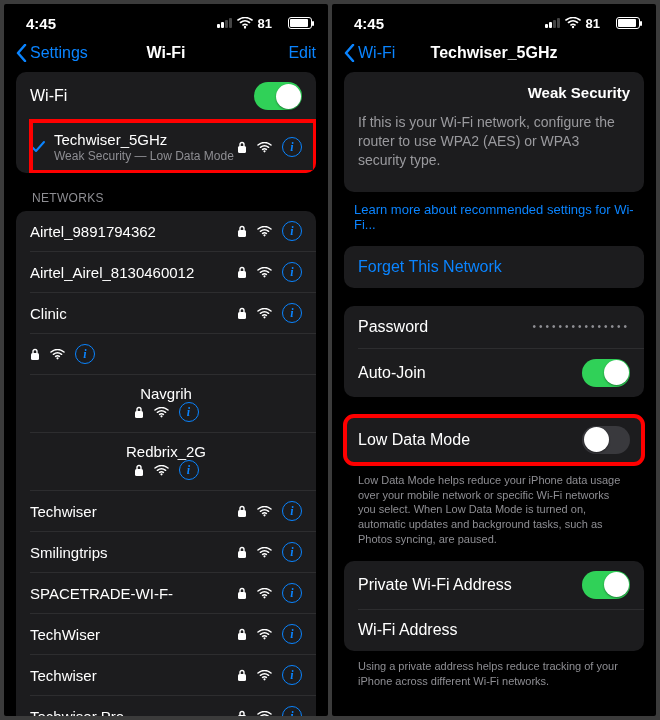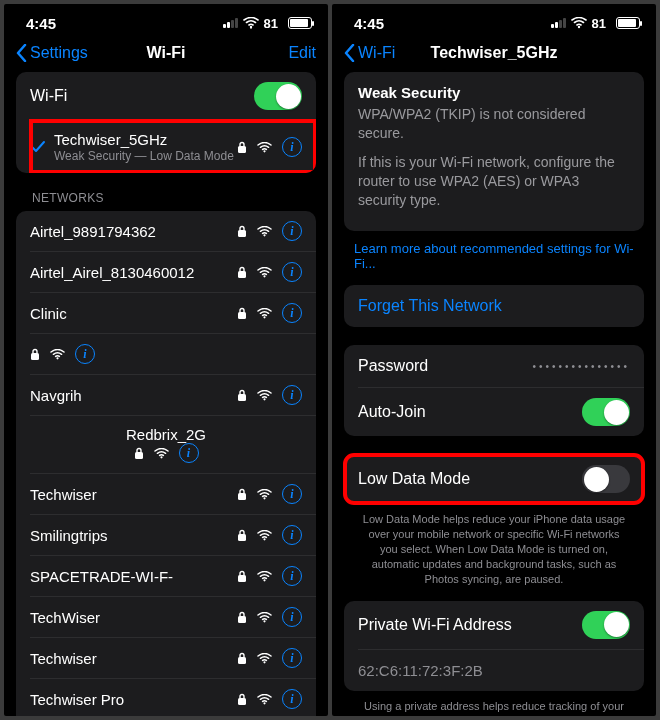--- a/index.html
+++ b/index.html
@@ -4,21 +4,21 @@
 <style>
   * { box-sizing: border-box; margin: 0; padding: 0; font-family: -apple-system, "Helvetica Neue", Arial, sans-serif; -webkit-font-smoothing: antialiased; }
   body { background:#3b3b3b; width:660px; height:720px; overflow:hidden; }
   .wrap { display:flex; gap:4px; padding:4px; }
   .phone { width:324px; height:712px; background:#000; border-radius:2px; overflow:hidden; position:relative; color:#fff; }
   .status { display:flex; justify-content:space-between; align-items:center; padding:6px 16px 0 22px; height:32px; font-size:15px; font-weight:600; }
   .status .right { display:flex; align-items:center; gap:5px; }
   .bars { display:inline-flex; align-items:flex-end; gap:1px; }
   .bars i { width:3px; background:#fff; border-radius:1px; display:inline-block; }
   .bars i.d { background:#444; }
-  .batt { display:flex; align-items:center; gap:10px; }
+  .batt { display:flex; align-items:center; gap:16px; }
   .batt .box { width:24px; height:12px; border:1px solid #fff; border-radius:3px; position:relative; }
   .batt .box::after { content:""; position:absolute; right:-3px; top:3px; width:2px; height:5px; background:#fff; border-radius:1px; }
   .batt .fill { position:absolute; left:1px; top:1px; bottom:1px; width:80%; background:#fff; border-radius:1px; }
   .nav { display:flex; align-items:center; justify-content:space-between; padding:8px 12px 10px; }
   .nav .back { color:#0a84ff; font-size:16px; display:flex; align-items:center; gap:3px; }
   .nav .back svg { width:11px; height:18px; }
   .nav .title { position:absolute; left:0; right:0; text-align:center; font-size:16px; font-weight:600; pointer-events:none; }
   .nav .edit { color:#0a84ff; font-size:16px; }
   .content { padding:0 12px; }
   .cell-group { background:#1c1c1e; border-radius:10px; overflow:hidden; margin-bottom:18px; }
@@ -31,25 +31,25 @@
   .toggle .knob { width:25px; height:25px; background:#fff; border-radius:50%; position:absolute; top:1.5px; left:1.5px; box-shadow:0 1px 2px rgba(0,0,0,.4); }
   .toggle.on .knob { left:auto; right:1.5px; }
   .section-hdr { font-size:12px; color:#8e8e93; padding:0 16px 6px; text-transform:uppercase; letter-spacing:.3px; }
   .check { width:16px; height:16px; margin-right:8px; }
   .check svg { stroke:#0a84ff; }
   .net-right { display:flex; align-items:center; gap:10px; }
   .lock, .wifi-s, .info { display:flex; align-items:center; justify-content:center; }
   .info { width:20px; height:20px; border:1.5px solid #0a84ff; border-radius:50%; color:#0a84ff; font-family:Georgia,serif; font-style:italic; font-size:12px; font-weight:600; }
   .hl { outline:4px solid #ff0000; outline-offset:-3px; }
   .note-block { background:#1c1c1e; border-radius:10px; padding:12px 14px; margin-bottom:10px; }
-  .note-block .h { font-size:15px; font-weight:600; margin-bottom:4px; }
+  .note-block .h { font-size:15px; font-weight:600; margin-bottom:12px;text-align:right; }
   .note-block p { font-size:14px; color:#9a9a9e; margin-bottom:10px; line-height:1.35; }
   .link { color:#0a84ff; font-size:13px;margin-left:8px; }
   .forget { color:#0a84ff; font-size:16px; }
-  .foot-text { font-size:11px; color:#8e8e93; padding:4px 14px 14px; line-height:1.35;text-align:center; }
+  .foot-text { font-size:11px; color:#8e8e93; padding:4px 14px 14px; line-height:1.35; }
   .val { color:#8e8e93; font-size:15px; }
   .dots { letter-spacing:3px; color:#8e8e93; font-size:10px; }
   svg { display:block; }
 </style>
 </head>
 <body>
 
 <div class="wrap">
 
 <div class="phone">
@@ -189,21 +189,21 @@
               </span>
     <span>
                 <svg width="15" height="11" viewBox="0 0 15 11">
                   <path d="M1 3 Q7.5 -2 14 3 M3.4 5.3 Q7.5 2 11.6 5.3 M5.6 7.4 Q7.5 6 9.4 7.4" stroke="#fff" stroke-width="1.5" fill="none" stroke-linecap="round"></path>
                   <circle cx="7.5" cy="9.3" r="1.1" fill="#fff"></circle>
                 </svg>
               </span>
     <span class="info">i</span>
   </div>
           </div>
-          <div class="cell" style="min-height: 38px;">
+          <div class="cell" style="min-height: 38px; flex-direction: column;">
             <div class="label" style="font-size:15px">Navgrih</div>
   <div class="net-right">
     <span>
                 <svg width="10" height="13" viewBox="0 0 10 13">
                   <rect x="1" y="5" width="8" height="7" rx="1.5" fill="#fff"></rect>
                   <path d="M3 5 V3.5 a2 2 0 0 1 4 0 V5" stroke="#fff" stroke-width="1.4" fill="none"></path>
                 </svg>
               </span>
     <span>
                 <svg width="15" height="11" viewBox="0 0 15 11">
@@ -382,21 +382,20 @@
           </svg>
       <span>Wi-Fi</span>
     </div>
     <div class="title">Techwiser_5GHz</div>
     <div style="width:40px"></div>
   </div>
 
   <div class="content">
     <div class="note-block">
       <div class="h">Weak Security</div>
-      <p>WPA/WPA2 (TKIP) is not considered secure.</p>
       <p>If this is your Wi-Fi network, configure the router to use WPA2 (AES) or WPA3 security type.</p>
     </div>
     <div class="link" style="padding:0 2px 14px">Learn more about recommended settings for Wi-Fi...</div>
 
     <div class="cell-group">
       <div class="cell">
         <div class="forget">Forget This Network</div>
       </div>
     </div>
 
@@ -424,20 +423,20 @@
     <div class="foot-text">Low Data Mode helps reduce your iPhone data usage over your mobile network or specific Wi-Fi networks you select. When Low Data Mode is turned on, automatic updates and background tasks, such as Photos syncing, are paused.</div>
 
     <div class="cell-group" style="margin-bottom:4px">
       <div class="cell">
         <div class="label">Private Wi-Fi Address</div>
         <div class="toggle on">
               <div class="knob"></div>
             </div>
       </div>
       <div class="cell">
-        <div class="val">62:C6:11:72:3F:2B</div>
+        <div class="label">Wi-Fi Address</div>
       </div>
     </div>
     <div class="foot-text">Using a private address helps reduce tracking of your iPhone across different Wi-Fi networks.</div>
 
   </div>
 </div>
 </div>
 
 </body></html>

